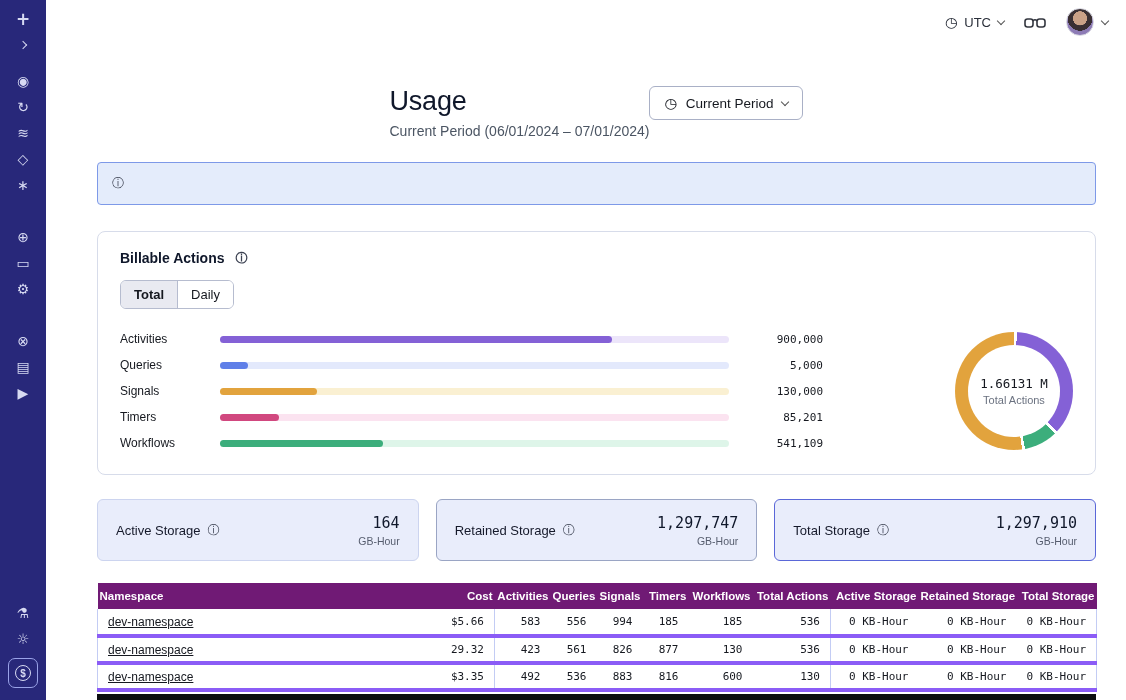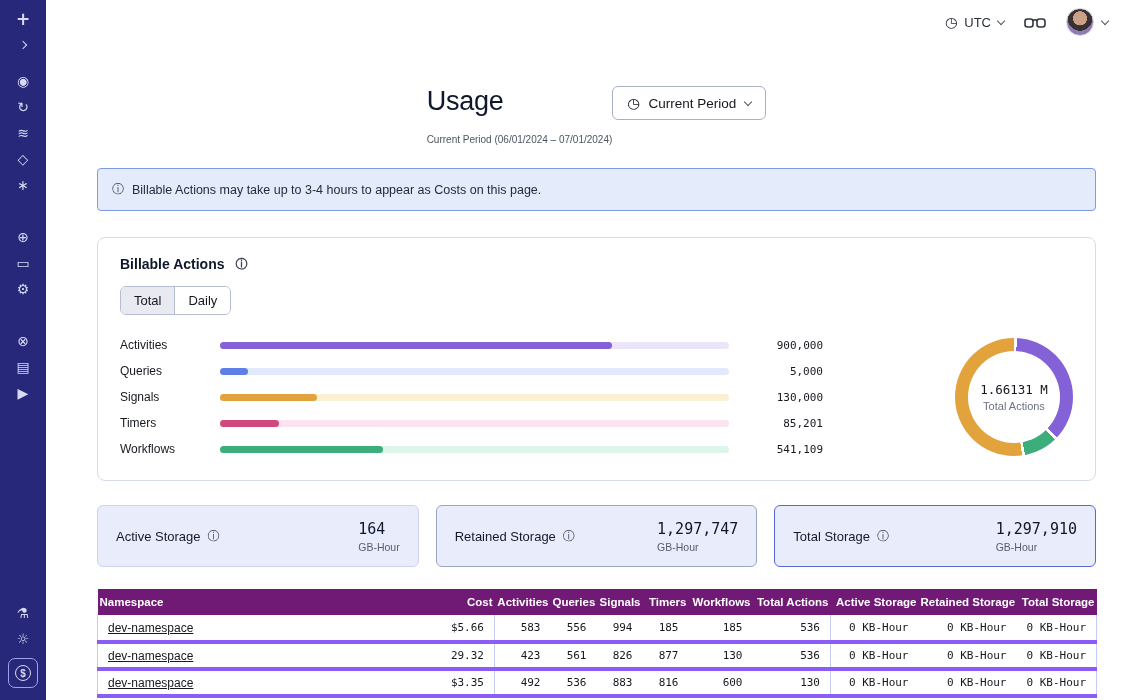--- a/index.html
+++ b/index.html
@@ -31,56 +31,56 @@
   .tz .ticon{font-family:"DejaVu Sans",sans-serif;font-size:14px}
   .goggles{display:flex;align-items:center;cursor:pointer}
   .account{display:flex;align-items:center;gap:8px;cursor:pointer}
   .avatar{width:28px;height:28px;border-radius:50%;border:1px solid #d8d8e2;
     background:radial-gradient(circle at 50% 36%,#caa187 0 33%,#3a2f33 34% 58%,#8d7bb5 59% 100%)}
 
   
   .main{position:absolute;left:46px;top:44px;width:1080px;height:656px;padding:42px 30px 0 51px}
   .header-row{display:flex;justify-content:center;align-items:flex-start}
   .page-title{font-size:27px;font-weight:500;color:#0f172a;letter-spacing:-.2px}
-  .page-subtitle{font-size:10px;color:#4b5563;margin-top:17px}
+  .page-subtitle{font-size:14px;color:#4b5563;margin-top:6px}
   .period-btn{display:flex;align-items:center;gap:9px;border:1px solid #a9b0c6;border-radius:6px;
     background:#fff;padding:8px 14px;font-size:13.5px;font-weight:500;color:#15181f;cursor:pointer}
   .period-btn .picon{font-family:"DejaVu Sans",sans-serif;font-size:14px}
 
   .banner{margin-top:23px;background:#e4ecfb;border:1px solid #7d99e8;border-radius:4px;
     padding:12px 14px;font-size:12.5px;color:#252b38;display:flex;gap:8px;align-items:center}
   .info-i{color:#3c4252;font-size:12px;font-family:"DejaVu Sans",sans-serif}
 
   
   .card{margin-top:26px;border:1px solid #d7dcea;border-radius:8px;padding:18px 22px 18px;background:#fff}
   .card-title{font-size:14px;font-weight:700;color:#0f172a;display:flex;gap:11px;align-items:flex-start}
   .tabs{display:inline-flex;margin-top:13px;border:1px solid #b6bccf;border-radius:6px;overflow:hidden}
   .tab{padding:6px 13px;font-size:13px;color:#15181f;cursor:pointer;background:#fff}
-  .tab.active{background:#e9eaf1;border-right:1px solid #b6bccf;font-weight:400}
+  .tab.active{background:#e9eaf1;border-right:1px solid #b6bccf;font-weight:700}
   .chart-wrap{display:flex;margin-top:17px;align-items:center}
   .chart-rows{flex:1 1 auto}
   .chart-row{display:grid;grid-template-columns:86px 1fr 80px;align-items:center;height:26px;column-gap:14px}
   .chart-label{font-size:12px;color:#15181f}
   .chart-track{height:7px;border-radius:5px;position:relative}
   .chart-bar{position:absolute;left:0;top:0;height:7px;border-radius:5px}
   .chart-value{font-family:"DejaVu Sans Mono",monospace;font-size:11px;text-align:right;color:#15181f}
   .donut-zone{width:250px;display:flex;justify-content:flex-end;flex:0 0 auto}
   .donut{width:118px;height:118px;border-radius:50%;position:relative}
   .donut::after{content:"";position:absolute;inset:13px;background:#fff;border-radius:50%}
   .donut-center{position:absolute;inset:0;display:flex;flex-direction:column;align-items:center;
     justify-content:center;z-index:2;text-align:center}
   .donut-value{font-family:"DejaVu Sans Mono",monospace;font-size:12.5px;color:#15181f}
   .donut-label{font-size:11px;color:#6b7280;margin-top:3px}
 
   
   .storage-row{display:grid;grid-template-columns:1fr 1fr 1fr;gap:17px;margin-top:24px}
   .storage-card{background:#e9edfb;border-radius:6px;padding:10px 18px;display:flex;
     justify-content:space-between;align-items:center;height:62px}
   .storage-label{font-size:13px;font-weight:500;display:flex;gap:7px;align-items:center;color:#15192a}
-  .storage-right{}
+  .storage-right{text-align:right}
   .storage-value{font-family:"DejaVu Sans Mono",monospace;font-size:15px;color:#0f172a;display:block}
   .storage-unit{font-size:10.5px;color:#565d6e;display:block;margin-top:3px}
 
   
   .usage-table{width:100%;border-collapse:collapse;margin-top:22px;font-size:12px;table-layout:fixed}
   .usage-table thead th{background:#701a75;color:#fff;font-size:11.5px;font-weight:600;
     padding:7px 2px;white-space:nowrap;overflow:hidden}
   th.left{text-align:left}
   th.right{text-align:right}
   .usage-table td{padding:4px 10px;border-bottom:4px solid #8b5cf6;height:27px;white-space:nowrap;overflow:hidden}
@@ -149,21 +149,20 @@
     </div>
     <button class="period-btn">
       <span class="picon">◷</span>
       <span>Current Period</span>
       <span class="chev"></span>
     </button>
   </div>
 
   <div class="banner">
     <span class="info-i">ⓘ</span>
-    <span>Billable Actions may take up to 3-4 hours to appear as Costs on this page.</span>
   </div>
 
   <section class="card">
     <div class="card-title">
       <span>Billable Actions</span>
       <span class="info-i">ⓘ</span>
     </div>
     <div class="tabs">
       <span class="tab active">Total</span>
       <span class="tab">Daily</span>

